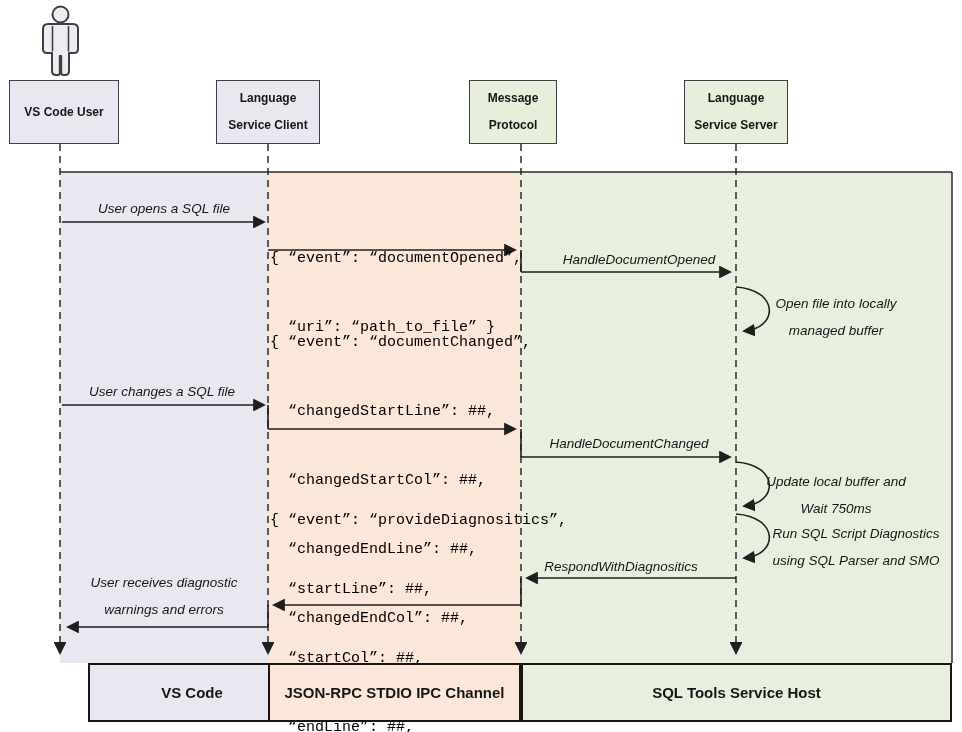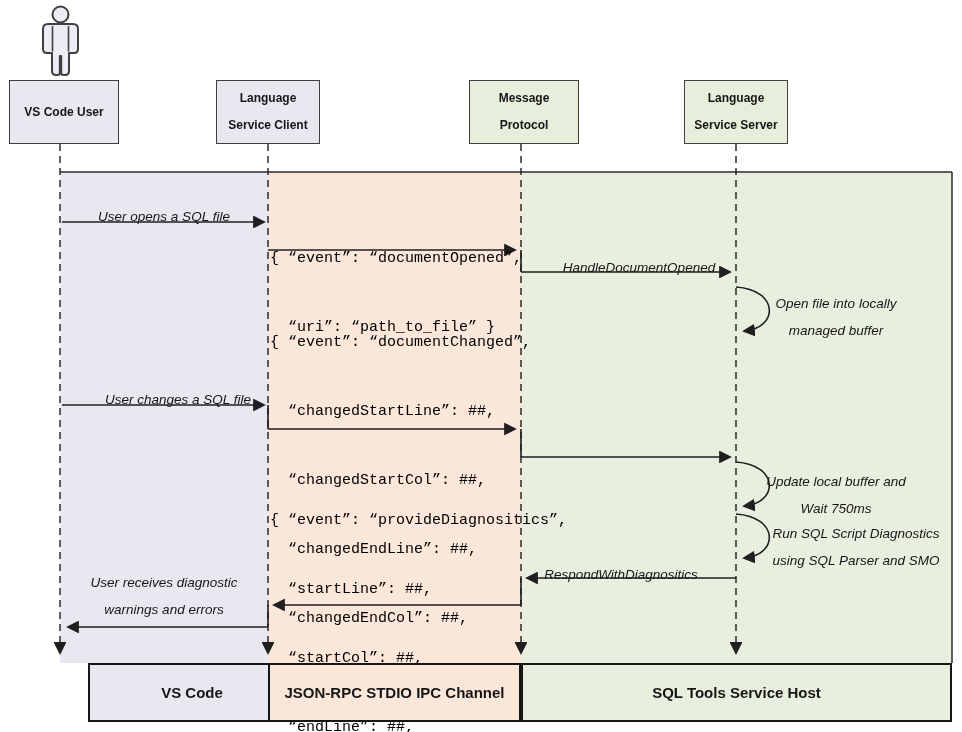--- a/index.html
+++ b/index.html
@@ -13,21 +13,21 @@
   .lane-vscode{left:60px;width:208px;background:var(--lane-vscode);}
   .lane-ipc{left:268px;width:253px;background:var(--lane-ipc);}
   .lane-host{left:521px;width:431px;background:var(--lane-host);}
   svg.overlay{position:absolute;left:0;top:0;z-index:2;}
   .hbox{position:absolute;top:80px;height:64px;border:1.6px solid var(--box-border);
         box-sizing:border-box;display:flex;flex-direction:column;justify-content:center;
         align-items:center;text-align:center;font-size:12px;line-height:27px;z-index:3;
         background:var(--lane-vscode);font-weight:bold;}
   .hbox.green{background:var(--box-green);}
   .lbl{position:absolute;z-index:3;font-style:italic;font-size:13.5px;line-height:16px;
-       text-align:center;color:var(--ink);margin-top:8px;}
+       text-align:center;color:var(--ink);}
   .note{position:absolute;z-index:3;font-style:italic;font-size:13.5px;line-height:27px;
         text-align:center;color:var(--ink);}
   .mono{position:absolute;z-index:3;font-family:"Liberation Mono",monospace;
         font-size:15px;line-height:23px;white-space:pre;color:#000;}
   .bbox{position:absolute;top:663px;height:59px;border:2px solid var(--ink);
         box-sizing:border-box;display:flex;align-items:center;justify-content:center;
         font-weight:bold;font-size:15px;z-index:3;}
 </style>
 </head>
 <body>
@@ -84,36 +84,37 @@
     </g>
   </svg>
 
   <div class="hbox" style="left:9px;width:110px;">
     <div>VS Code User</div>
   </div>
   <div class="hbox" style="left:216px;width:104px;">
     <div>Language</div>
     <div>Service Client</div>
   </div>
-  <div class="hbox green" style="left:469px;width:110px;">
+  <div class="hbox green" style="left:469px;width:88px;">
     <div>Message</div>
     <div>Protocol</div>
   </div>
   <div class="hbox green" style="left:684px;width:104px;">
     <div>Language</div>
     <div>Service Server</div>
   </div>
 
   <div class="lbl" style="left:60px;width:208px;top:201px;">User opens a SQL file</div>
   <div class="lbl" style="left:523px;width:212px;top:252px;padding-left:10px;">HandleDocumentOpened</div>
   <div class="note" style="left:736px;width:200px;top:290px;">
     <div>Open file into locally</div>
     <div>managed buffer</div>
   </div>
-  <div class="lbl" style="left:76px;width:204px;top:384px;">User changes a SQL file</div>
+  <div class="lbl" style="left:60px;width:204px;top:384px;">User changes a SQL file</div>
+  <div class="lbl" style="left:523px;width:212px;top:436px;">HandleDocumentChanged</div>
   <div class="note" style="left:736px;width:200px;top:468px;">
     <div>Update local buffer and</div>
     <div>Wait 750ms</div>
   </div>
   <div class="note" style="left:756px;width:200px;top:520px;">
     <div>Run SQL Script Diagnostics</div>
     <div>using SQL Parser and SMO</div>
   </div>
   <div class="lbl" style="left:521px;width:200px;top:559px;">RespondWithDiagnositics</div>
   <div class="note" style="left:60px;width:208px;top:569px;">

